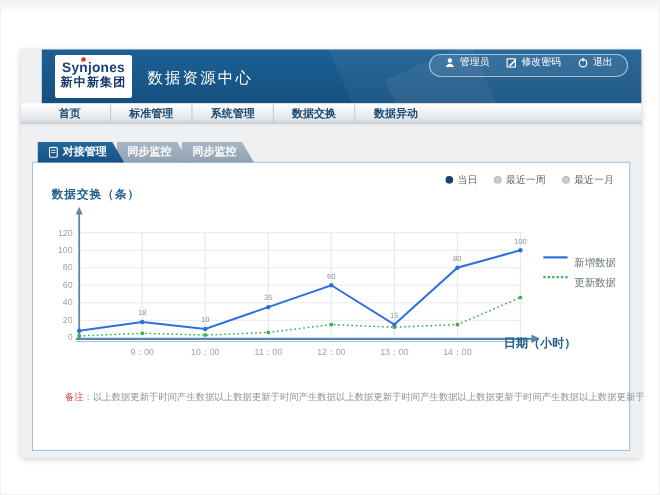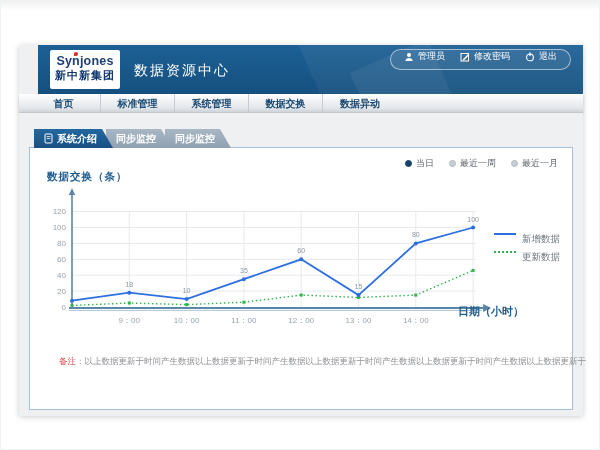--- a/index.html
+++ b/index.html
@@ -146,21 +146,21 @@
 
       <div class="tabs">
         <div class="tab active">
           <span>
             <svg width="9" height="11" viewBox="0 0 9 11">
                 <rect x="1" y="1" width="7" height="9" rx="1" fill="none" stroke="#fff" stroke-width="1"></rect>
                 <line x1="2.6" y1="3.6" x2="6.4" y2="3.6" stroke="#fff" stroke-width=".8"></line>
                 <line x1="2.6" y1="5.6" x2="6.4" y2="5.6" stroke="#fff" stroke-width=".8"></line>
               </svg>
           </span>
-          <span>系统介绍</span>
+          <span>对接管理</span>
         </div>
         <div class="tab">
           <span>同步监控</span>
         </div>
         <div class="tab">
           <span>同步监控</span>
         </div>
       </div>
 
       <div class="panel">

